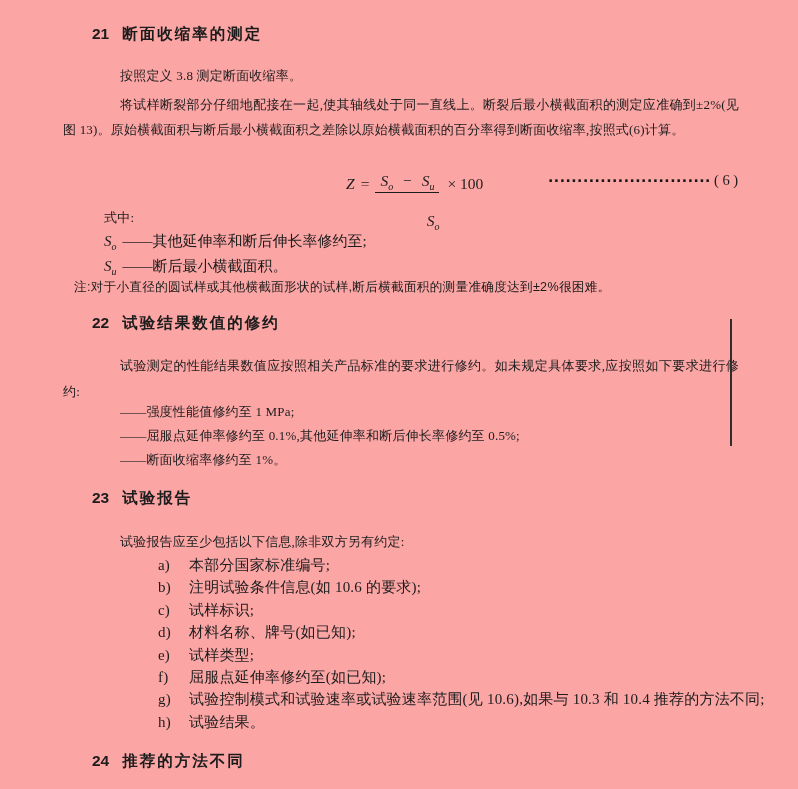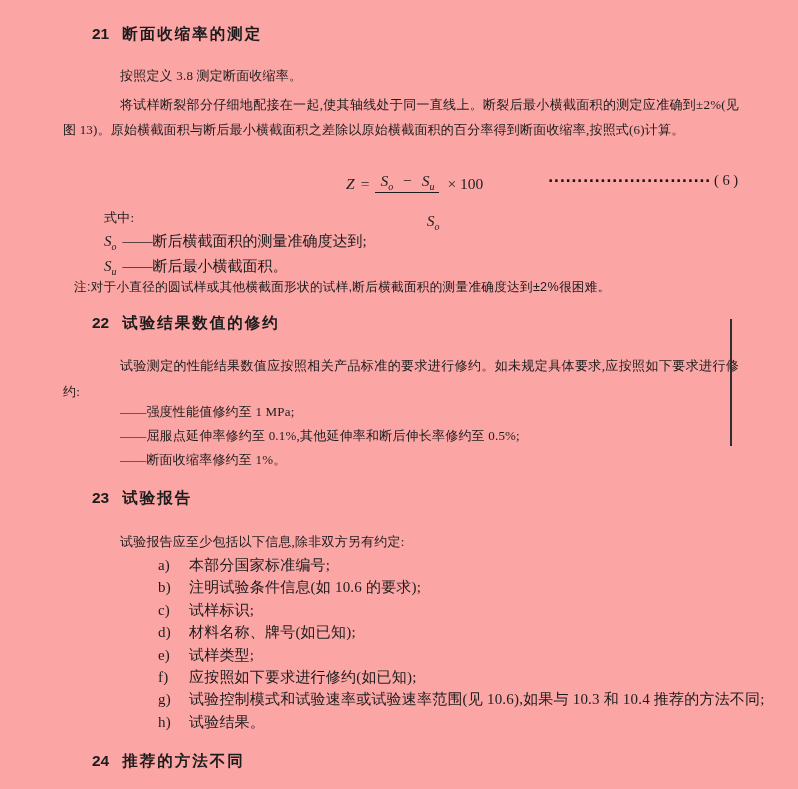--- a/index.html
+++ b/index.html
@@ -123,21 +123,21 @@
   </div>
 
   <div class="leader abs" style="left:548px; top:172px">
     <span class="dots">····························</span>
     <span class="eqno">( 6 )</span>
   </div>
 
   <div class="par abs" style="left:104px; top:205px">式中:</div>
 
   <div class="def abs" style="left:104px; top:229px">
-    <span class="f-var"><span>S</span><sub>o</sub></span><span class="def-desc">——断后横截面积的测量准确度达到;</span>
+    <span class="f-var"><span>S</span><sub>o</sub></span><span class="def-desc">——其他延伸率和断后伸长率修约至;</span>
   </div>
 
   <div class="def abs" style="left:104px; top:254px">
     <span class="f-var"><span>S</span><sub>u</sub></span><span class="def-desc">——断后最小横截面积。</span>
   </div>
 
   <div class="note abs" style="left:74px; top:279px">注:对于小直径的圆试样或其他横截面形状的试样,断后横截面积的测量准确度达到±2%很困难。</div>
 
   <div class="heading abs" style="left:92px; top:313px">
     <span class="h-num">22</span><span>试验结果数值的修约</span>
@@ -158,21 +158,21 @@
   </div>
 
   <div class="par abs" style="left:120px; top:529px">试验报告应至少包括以下信息,除非双方另有约定:</div>
 
   <div class="report-list abs" style="left:120px; top:554px">
     <div class="report-item"><span class="marker">a)</span><span>本部分国家标准编号;</span></div>
     <div class="report-item"><span class="marker">b)</span><span>注明试验条件信息(如 10.6 的要求);</span></div>
     <div class="report-item"><span class="marker">c)</span><span>试样标识;</span></div>
     <div class="report-item"><span class="marker">d)</span><span>材料名称、牌号(如已知);</span></div>
     <div class="report-item"><span class="marker">e)</span><span>试样类型;</span></div>
-    <div class="report-item"><span class="marker">f)</span><span>应按照如下要求进行修约(如已知);</span></div>
+    <div class="report-item"><span class="marker">f)</span><span>屈服点延伸率修约至(如已知);</span></div>
     <div class="report-item"><span class="marker">g)</span><span>试验控制模式和试验速率或试验速率范围(见 10.6),如果与 10.3 和 10.4 推荐的方法不同;</span></div>
     <div class="report-item"><span class="marker">h)</span><span>试验结果。</span></div>
   </div>
 
   <div class="heading abs" style="left:92px; top:751px">
     <span class="h-num">24</span><span>推荐的方法不同</span>
   </div>
 
 </div>
 

